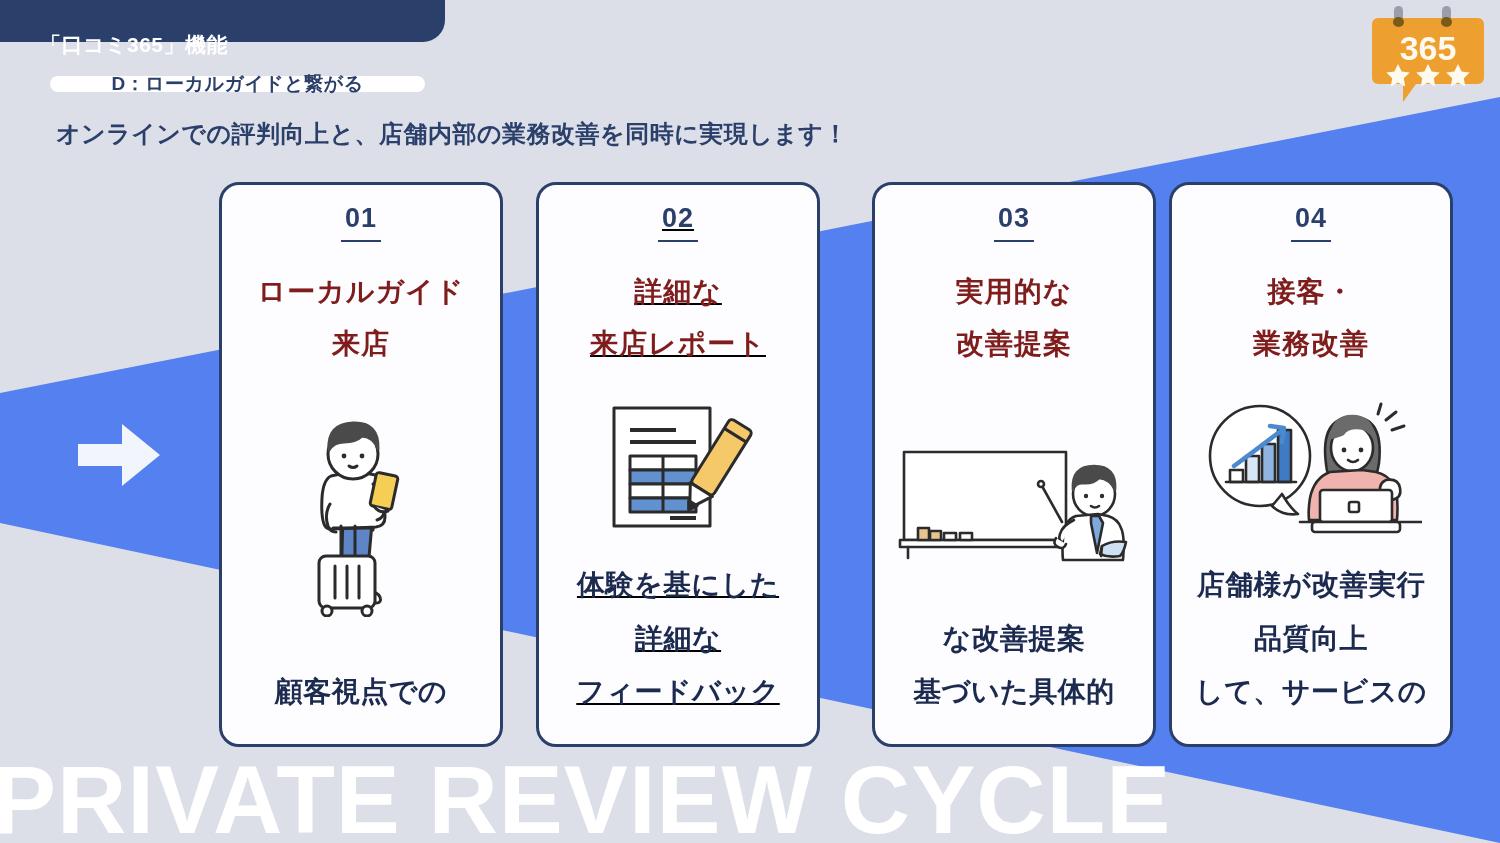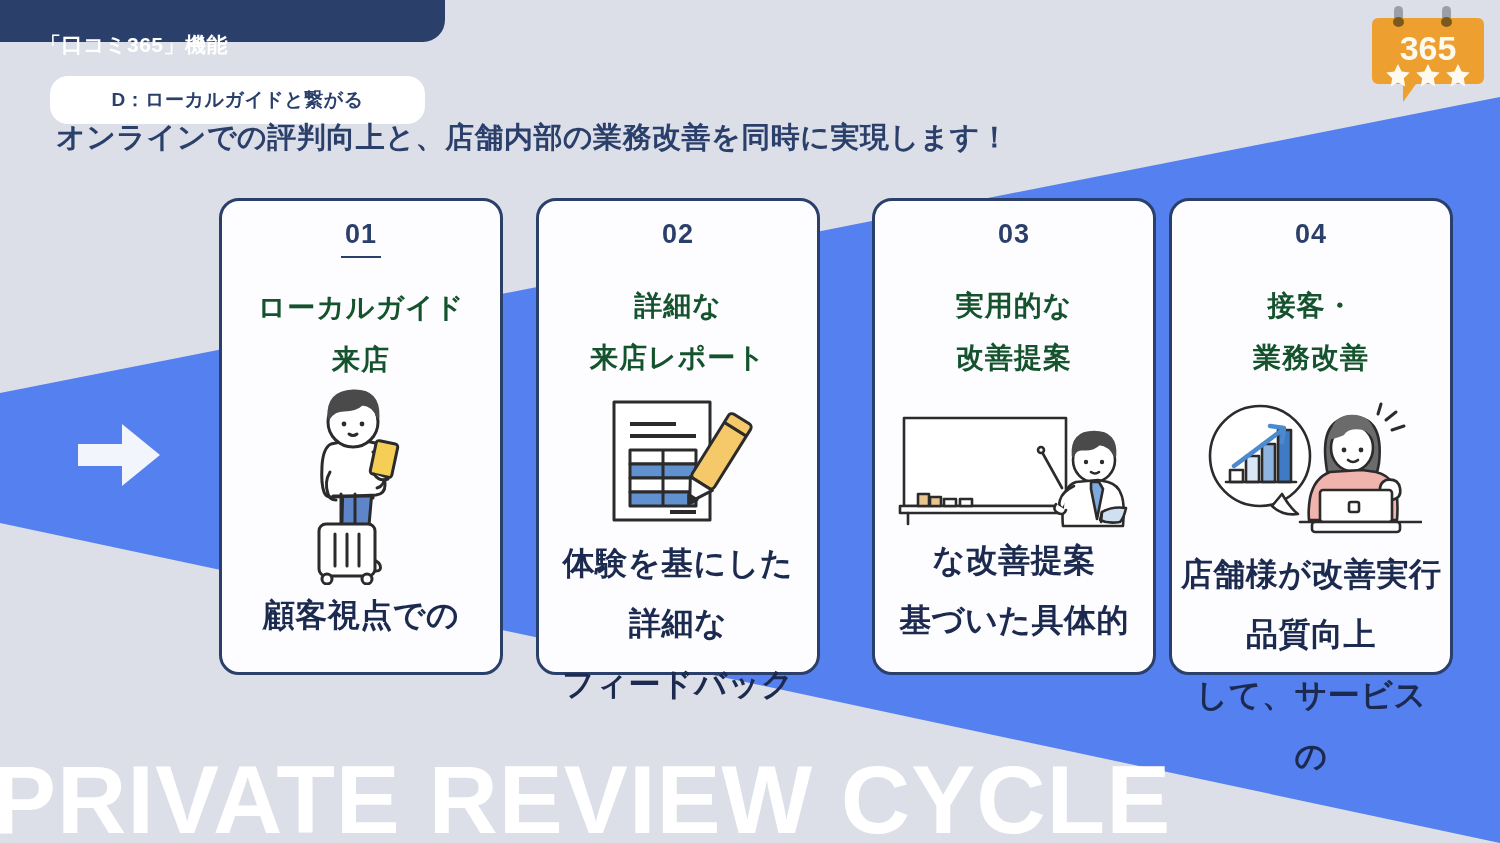--- a/index.html
+++ b/index.html
@@ -57,42 +57,42 @@
     font-size: 21px;
     font-weight: 700;
     letter-spacing: 0.5px;
     margin-top: 48px;
   }
 
   
   .pill {
     position: absolute;
     left: 50px; top: 76px;
-    width: 375px; height: 48px;
+    width: 375px; height: 16px;
     background: #ffffff;
     border-radius: 18px;
     z-index: 5;
     display: flex;
     align-items: center;
     justify-content: center;
   }
   .pill-label {
     color: #2b3f6b;
     font-size: 19px;
     font-weight: 700;
     letter-spacing: 0.5px;
   }
 
   
   .subtitle {
     position: absolute;
     left: 56px; top: 118px;
     z-index: 5;
     color: #2b3f6b;
-    font-size: 29px;
+    font-size: 24px;
     font-weight: 700;
     letter-spacing: 0.5px;
     white-space: nowrap;
   }
 
   
   .badge {
     position: absolute;
     left: 1372px; top: 2px;
     width: 112px; height: 100px;
@@ -103,68 +103,68 @@
   .arrow {
     position: absolute;
     left: 78px; top: 424px;
     width: 82px; height: 62px;
     z-index: 3;
   }
 
   
   .card {
     position: absolute;
-    top: 198px;
+    top: 182px;
     width: 284px;
-    height: 477px;
+    height: 565px;
     background: #fdfdff;
     border: 3px solid #2b3f6b;
     border-radius: 20px;
     z-index: 4;
     box-sizing: border-box;
     display: flex;
     flex-direction: column;
     align-items: center;
   }
   .card-1 { left: 219px; }
-  .card-2 { left: 536px; }
+  .card-2 { left: 536px; text-decoration: underline; }
   .card-3 { left: 852px; margin-left: 20px; }
   .card-4 { left: 1169px; }
 
   .card-num {
     margin-top: 18px;
     font-size: 27px;
     font-weight: 700;
     color: #2b3f6b;
     letter-spacing: 1px;
   }
   .card-rule {
     margin-top: 6px;
     width: 40px;
     height: 2px;
     background: #2b3f6b;
   }
   .card-title {
     margin-top: 24px;
     font-size: 28px;
     font-weight: 700;
-    color: #14532d;
+    color: #7f1d1d;
     line-height: 1.85;
     text-align: center;
     letter-spacing: 1px;
   }
   .card-art {
     flex: 1 1 auto;
     width: 100%;
     display: flex;
     align-items: center;
     justify-content: center;
   }
   .card-desc {
-    font-size: 32px;
+    font-size: 28px;
     font-weight: 700;
     color: #1b2a4e;
     text-align: center;
     line-height: 1.9;
     letter-spacing: 0.5px;
     margin-bottom: 26px;
     padding: 0 8px;
   }
 
   

